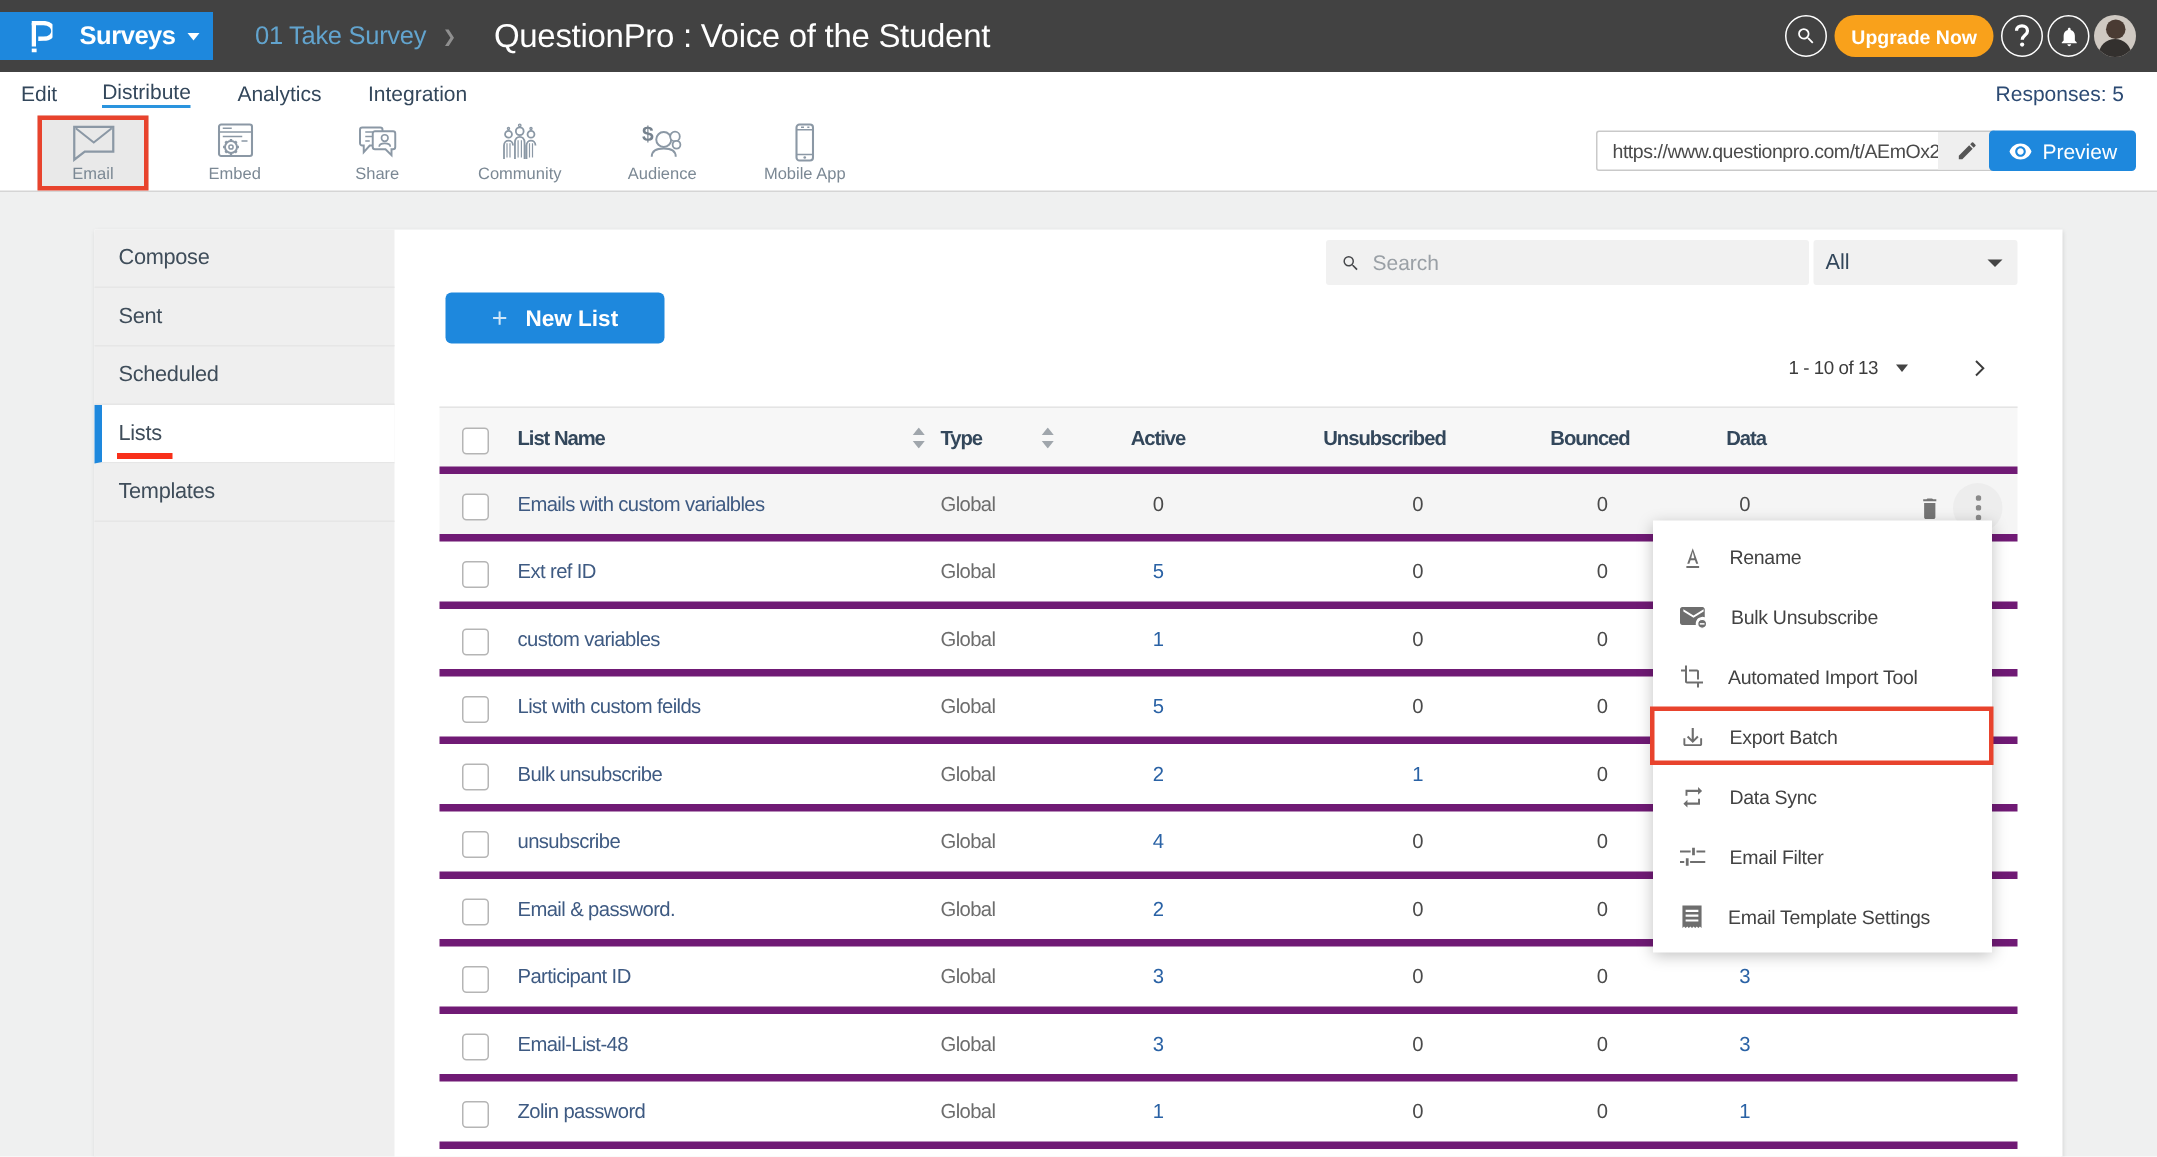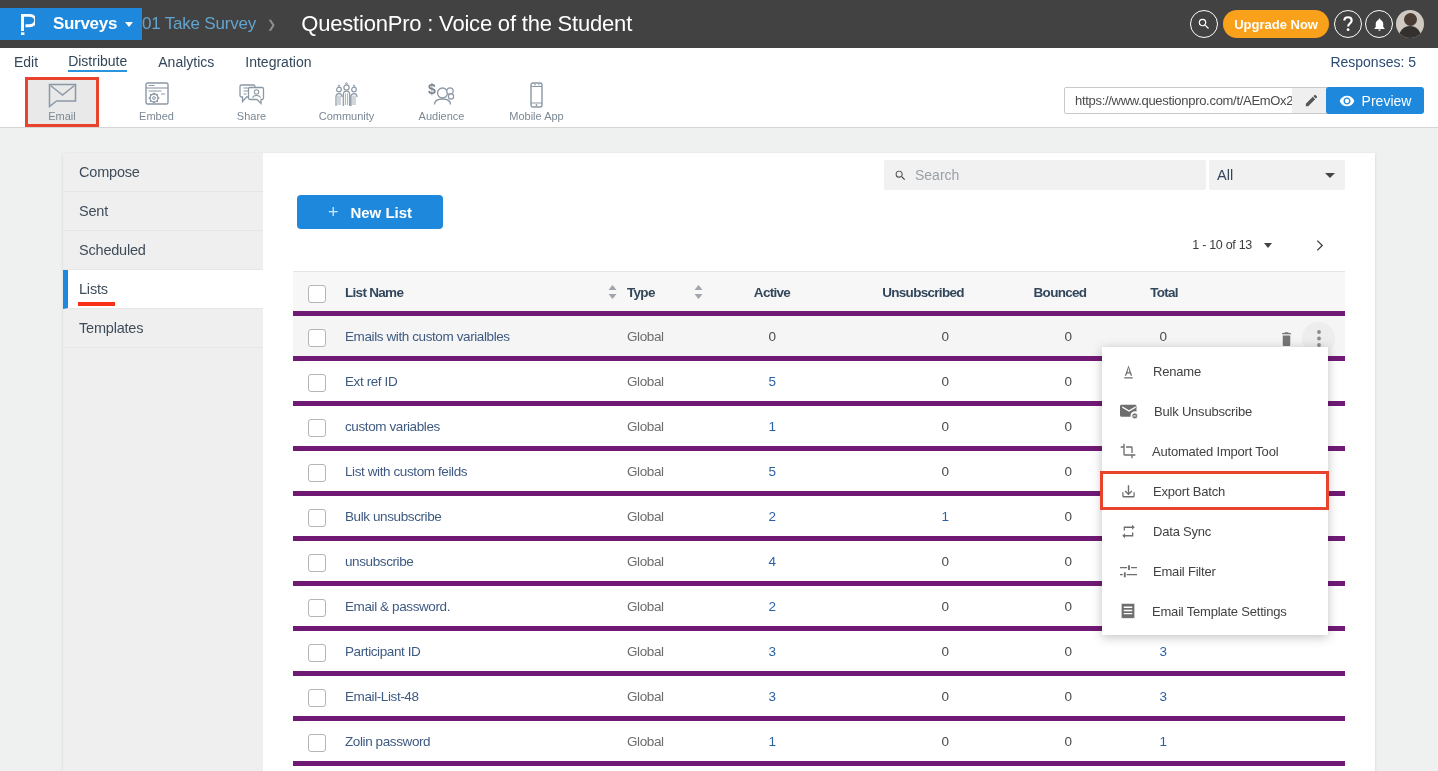--- a/index.html
+++ b/index.html
@@ -5,21 +5,21 @@
 * { margin:0; padding:0; box-sizing:border-box; }
 html,body { width:1438px; height:771px; overflow:hidden; font-family:"Liberation Sans", sans-serif; }
 body { background:#eff0f0; position:relative; }
 
 
 .topbar { height:48px; background:#424242; display:flex; align-items:center; position:relative; }
 .logoblock { width:142px; height:32px; background:#1e88dd; display:flex; align-items:center; padding-left:21px; flex-shrink:0; }
 .plogo { width:14px; height:21px; margin-right:18px; }
 .logoblock .txt { color:#fff; font-size:17px; font-weight:700; letter-spacing:-0.3px; }
 .logoblock .caret { margin-left:8px; width:0; height:0; border-left:4.5px solid transparent; border-right:4.5px solid transparent; border-top:5.5px solid #fff; }
-.crumb1 { color:#62a4ce; font-size:17px; letter-spacing:-0.2px; }
+.crumb1 { color:#62a4ce; font-size:17px; margin-left:28px; letter-spacing:-0.2px; }
 .crumbsep { color:#8f8f8f; font-size:11px; margin:0 12px 0 11px; }
 .crumb2 { color:#fff; font-size:22px; margin-left:13px; letter-spacing:-0.2px; }
 .topright { position:absolute; right:14px; top:0; height:48px; display:flex; align-items:center; gap:3px; }
 .circbtn { width:28px; height:28px; border-radius:50%; border:1.5px solid #fff; display:flex; align-items:center; justify-content:center; color:#fff; font-size:15px; font-weight:700; }
 .upgrade { height:28px; padding:0 11px; border-radius:14px; background:#f9a11b; color:#fff; font-size:13px; font-weight:700; display:flex; align-items:center; margin:0 2px; }
 .avatar { width:28px; height:28px; border-radius:50%; background:#cfc9c2; overflow:hidden; position:relative; }
 .avatar:before { content:""; position:absolute; width:13px; height:13px; border-radius:50%; background:#4a3b33; left:7.5px; top:3px; }
 .avatar:after { content:""; position:absolute; width:22px; height:13px; border-radius:11px 11px 0 0; background:#33302e; left:3px; top:16px; }
 
 
@@ -257,21 +257,21 @@
             <path d="M4.5 14 L8.5 9 H0.5 Z" fill="#a0a6ac"></path>
           </svg>
         <span class="c-type" style="color:#33475b">Type</span>
         <svg class="sorticon s2" width="9" height="14" viewBox="0 0 9 14">
             <path d="M4.5 0 L8.5 5 H0.5 Z" fill="#a0a6ac"></path>
             <path d="M4.5 14 L8.5 9 H0.5 Z" fill="#a0a6ac"></path>
           </svg>
         <span class="cnum h-act">Active</span>
         <span class="cnum h-uns">Unsubscribed</span>
         <span class="cnum h-bou">Bounced</span>
-        <span class="cnum h-tot">Total</span>
+        <span class="cnum h-tot">Data</span>
       </div>
       <div class="trow hl">
         <div class="cb"></div>
         <span class="c-name">Emails with custom varialbles</span>
         <span class="c-type">Global</span>
         <span class="cnum p-act num0">0</span>
         <span class="cnum p-uns num0">0</span>
         <span class="cnum p-bou num0">0</span>
         <span class="cnum p-tot num0">0</span>
         <div class="rowact">

